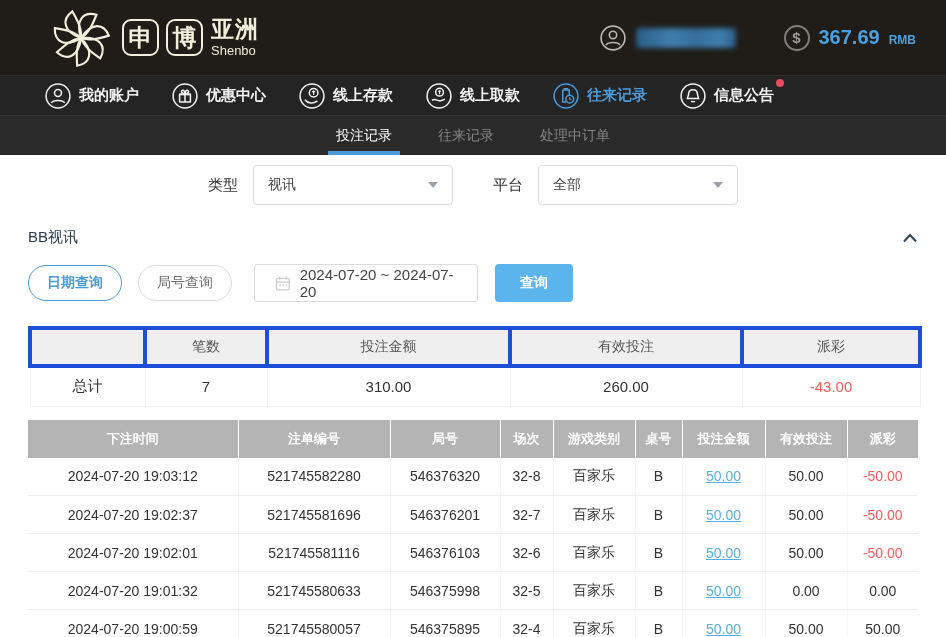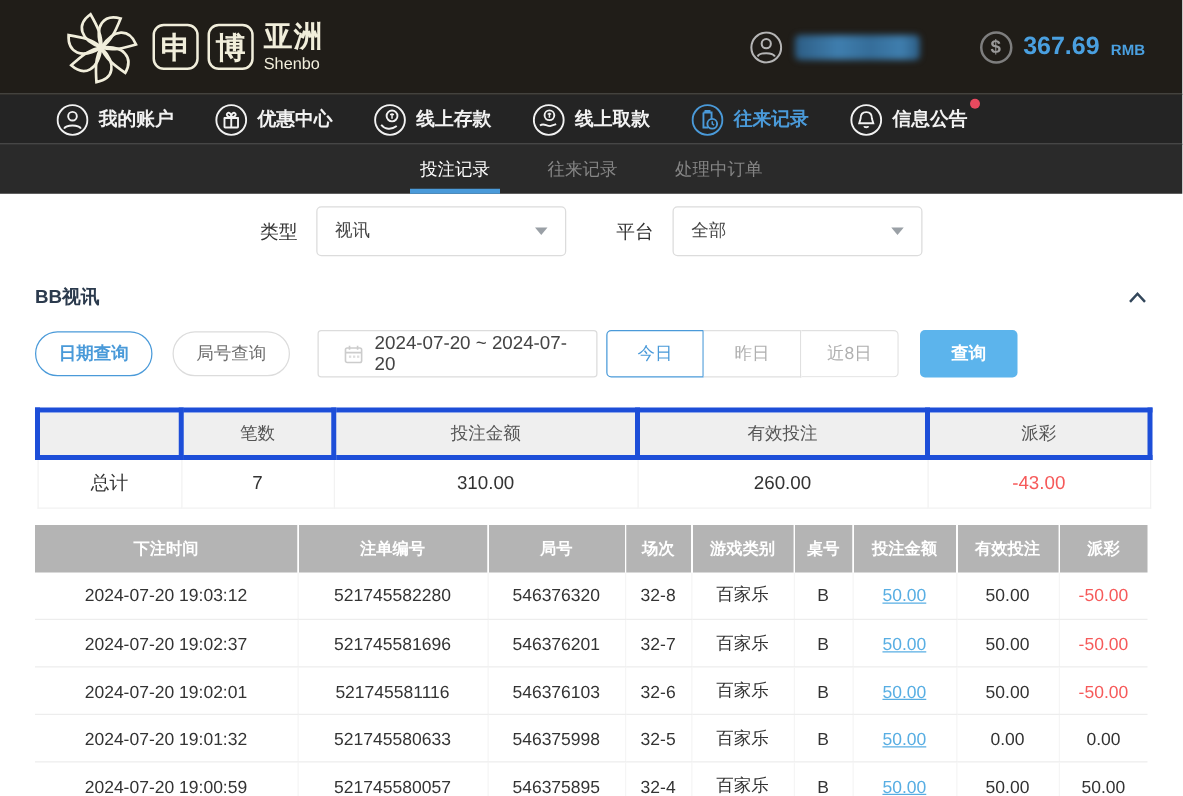--- a/index.html
+++ b/index.html
@@ -55,21 +55,21 @@
   .filter-label { font-size:15px; color:#333; }
   .select-box { width:200px; height:40px; border:1px solid #dcdcdc; border-radius:4px;
                 display:flex; align-items:center; justify-content:space-between;
                 padding:0 14px; font-size:14px; color:#444; cursor:pointer; background:#fff; }
   .caret-down { width:0; height:0; border-left:5px solid transparent;
                 border-right:5px solid transparent; border-top:6px solid #9aa0a6; }
 
   
   .section-row { display:flex; justify-content:space-between; align-items:center;
                  padding:0 28px; margin-top:23px; }
-  .section-title { font-size:15px; font-weight:bold; color:#2b3a4d; }
+  .section-title { font-size:15px; font-weight:normal; color:#2b3a4d; }
 
   
   .query-row { display:flex; align-items:center; padding:0 28px; margin-top:17px; }
   .pill-btn { height:36px; border-radius:18px; font-size:14px; padding:0 18px;
               background:#fff; display:flex; align-items:center; cursor:pointer; }
   .pill-btn.active { border:1px solid #4a9ad9; color:#4a9ad9; font-weight:bold; }
   .pill-btn.inactive { border:1px solid #dcdcdc; color:#6d6d6d; margin-left:16px; }
   .date-input { margin-left:22px; width:224px; height:38px; border:1px solid #dcdcdc;
                 border-radius:3px; display:flex; align-items:center; gap:9px;
                 padding:0 20px; font-size:15px; color:#444; cursor:pointer; background:#fff; }
@@ -246,25 +246,20 @@
     <svg width="17" height="17" viewBox="0 0 17 17" fill="none">
       <rect x="1.5" y="3" width="14" height="12.5" rx="1.5" stroke="#cccccc" stroke-width="1.4"></rect>
       <line x1="1.5" y1="7" x2="15.5" y2="7" stroke="#cccccc" stroke-width="1.4"></line>
       <line x1="5" y1="1" x2="5" y2="4.5" stroke="#cccccc" stroke-width="1.4"></line>
       <line x1="12" y1="1" x2="12" y2="4.5" stroke="#cccccc" stroke-width="1.4"></line>
       <rect x="4.5" y="9.5" width="2" height="2" fill="#dddddd"></rect>
       <rect x="8" y="9.5" width="2" height="2" fill="#dddddd"></rect>
       <rect x="11.5" y="9.5" width="2" height="2" fill="#dddddd"></rect>
     </svg>
     <span>2024-07-20 ~ 2024-07-20</span>
-  </div>
-  <div class="quick-group">
-    <div class="quick-btn active">今日</div>
-    <div class="quick-btn">昨日</div>
-    <div class="quick-btn">近8日</div>
   </div>
   <div class="submit-btn">查询</div>
 </div>
 
 <div class="table-wrap">
   <table class="summary-table">
     <colgroup>
         <col style="width:115px">
         <col style="width:122px">
         <col style="width:243px">

